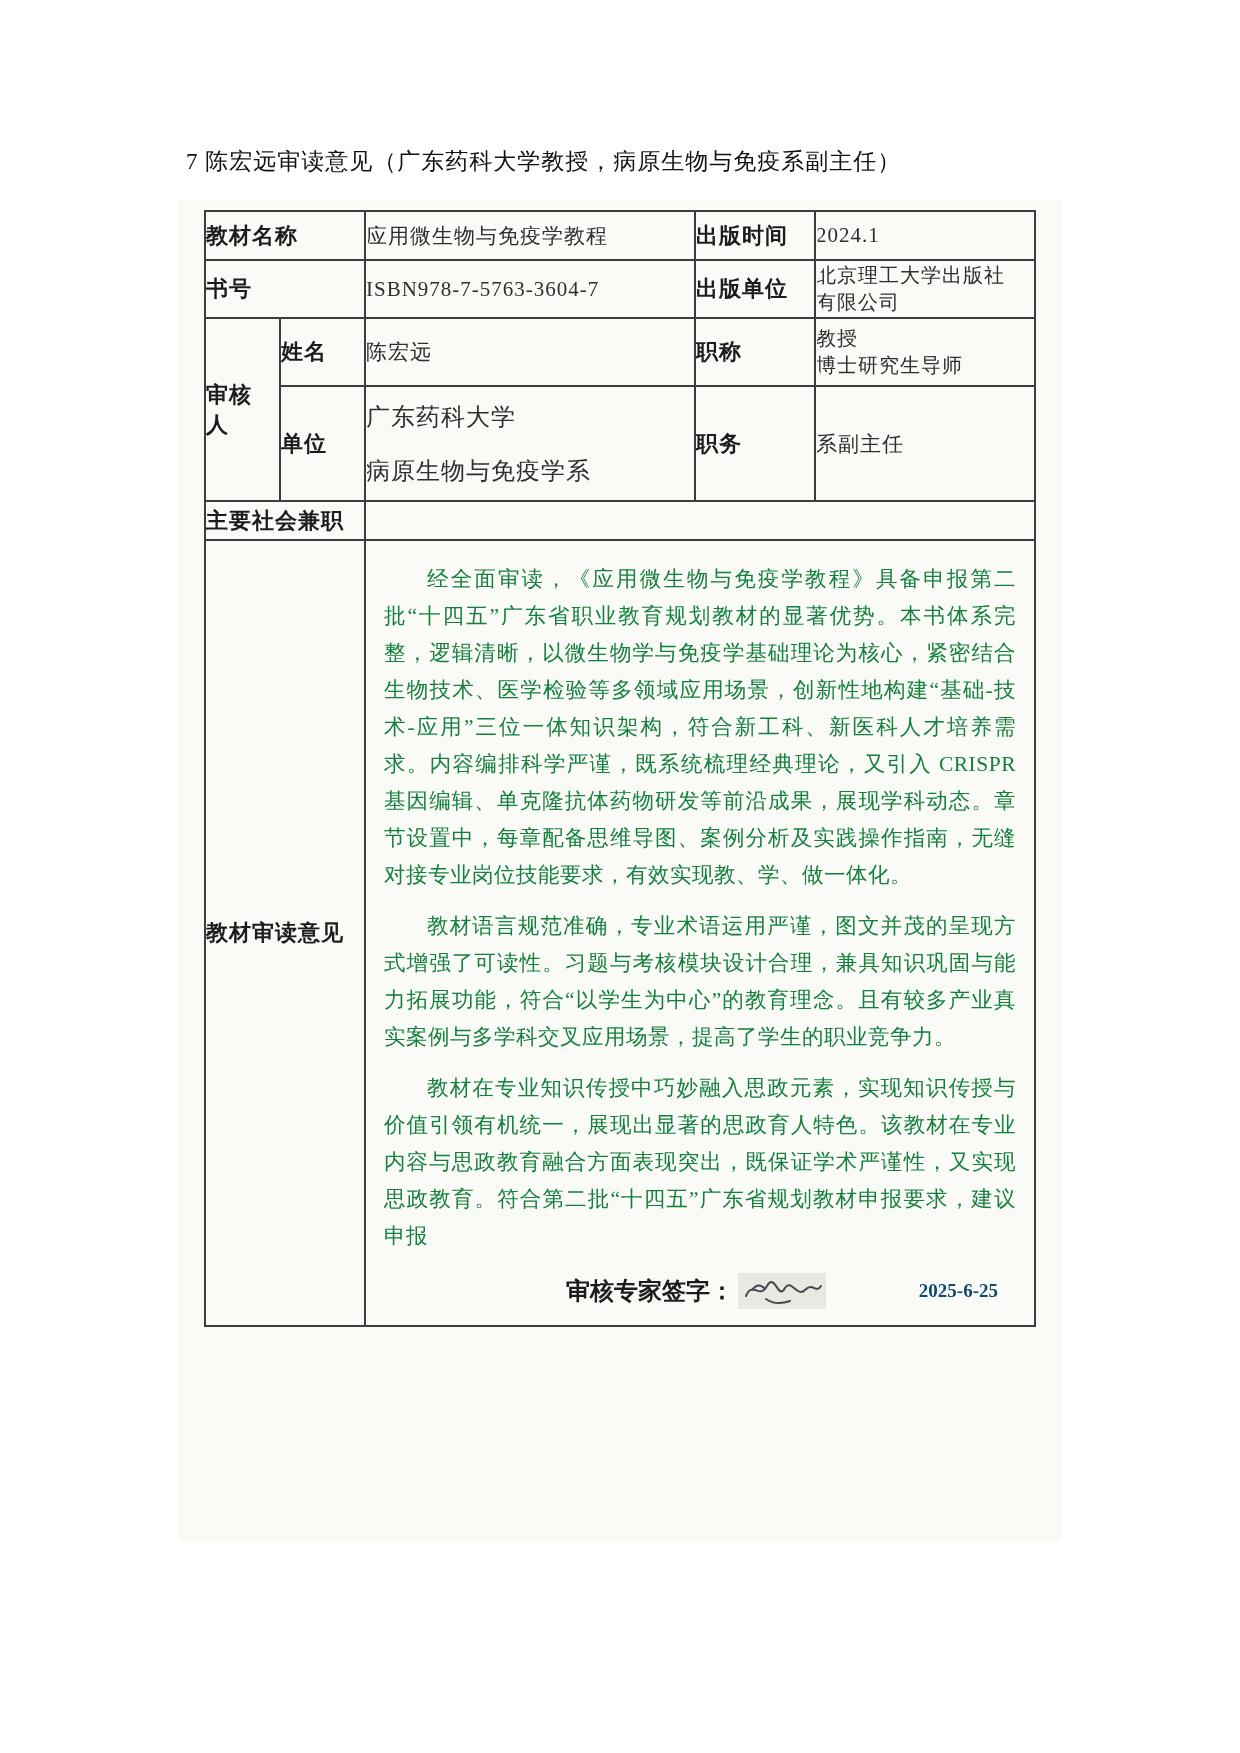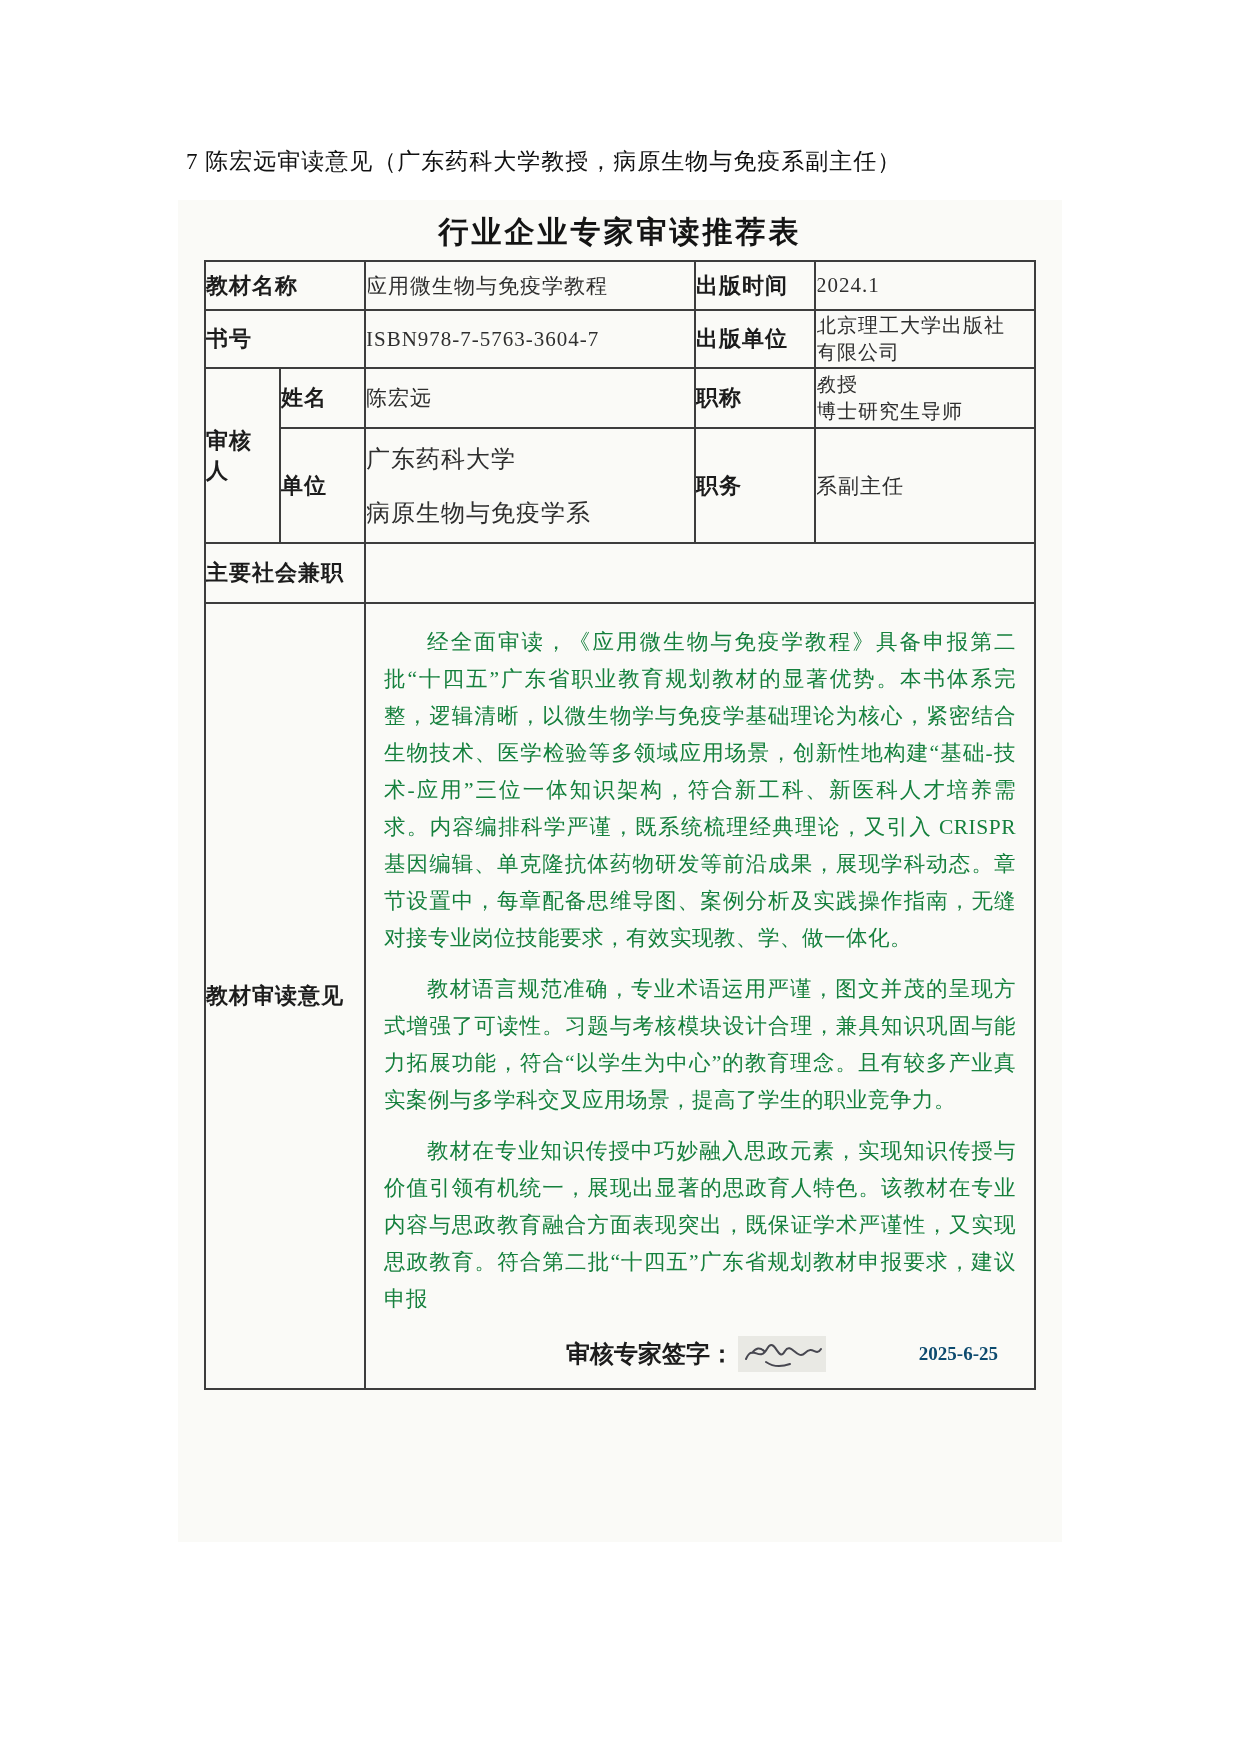--- a/index.html
+++ b/index.html
@@ -105,21 +105,20 @@
     white-space: nowrap;
   }
 </style>
 </head>
 <body>
 
 <div class="page-heading">7 陈宏远审读意见（广东药科大学教授，病原生物与免疫系副主任）</div>
 
 <div class="scan-area">
 
-  <div class="form-title">行业企业专家审读推荐表</div>
 
   <table class="form-table">
     <colgroup>
       <col style="width:75px">
       <col style="width:85px">
       <col style="width:330px">
       <col style="width:120px">
       <col style="width:220px">
     </colgroup>
 
@@ -139,41 +138,41 @@
         <div class="two-line">北京理工大学出版社</div>
         <div class="two-line">有限公司</div>
       </td>
     </tr>
 
     <tr>
       <td rowspan="2" class="cell-label">
         <div class="reviewer-line">审核</div>
         <div class="reviewer-line">人</div>
       </td>
-      <td style="height:60px;" class="cell-label">姓名</td>
+      <td style="height:68px;" class="cell-label">姓名</td>
       <td class="cell-value">陈宏远</td>
       <td class="cell-label">职称</td>
       <td class="cell-value">
         <div class="two-line">教授</div>
         <div class="two-line">博士研究生导师</div>
       </td>
     </tr>
 
     <tr>
       <td style="height:115px;" class="cell-label">单位</td>
       <td class="cell-value">
         <div class="unit-line">广东药科大学</div>
         <div class="unit-line">病原生物与免疫学系</div>
       </td>
       <td class="cell-label">职务</td>
       <td class="cell-value">系副主任</td>
     </tr>
 
     <tr>
-      <td colspan="2" style="height:60px;" class="cell-label">主要社会兼职</td>
+      <td colspan="2" style="height:39px;" class="cell-label">主要社会兼职</td>
       <td colspan="3" class="cell-value"></td>
     </tr>
 
     <tr>
       <td colspan="2" style="height:742px;" class="cell-label">教材审读意见</td>
       <td colspan="3" class="opinion-cell">
         <p class="opinion-para">经全面审读，《应用微生物与免疫学教程》具备申报第二批“十四五”广东省职业教育规划教材的显著优势。本书体系完整，逻辑清晰，以微生物学与免疫学基础理论为核心，紧密结合生物技术、医学检验等多领域应用场景，创新性地构建“基础-技术-应用”三位一体知识架构，符合新工科、新医科人才培养需求。内容编排科学严谨，既系统梳理经典理论，又引入 CRISPR 基因编辑、单克隆抗体药物研发等前沿成果，展现学科动态。章节设置中，每章配备思维导图、案例分析及实践操作指南，无缝对接专业岗位技能要求，有效实现教、学、做一体化。</p>
         <p class="opinion-para">教材语言规范准确，专业术语运用严谨，图文并茂的呈现方式增强了可读性。习题与考核模块设计合理，兼具知识巩固与能力拓展功能，符合“以学生为中心”的教育理念。且有较多产业真实案例与多学科交叉应用场景，提高了学生的职业竞争力。</p>
         <p class="opinion-para">教材在专业知识传授中巧妙融入思政元素，实现知识传授与价值引领有机统一，展现出显著的思政育人特色。该教材在专业内容与思政教育融合方面表现突出，既保证学术严谨性，又实现思政教育。符合第二批“十四五”广东省规划教材申报要求，建议申报</p>
         <div class="sign-row">

